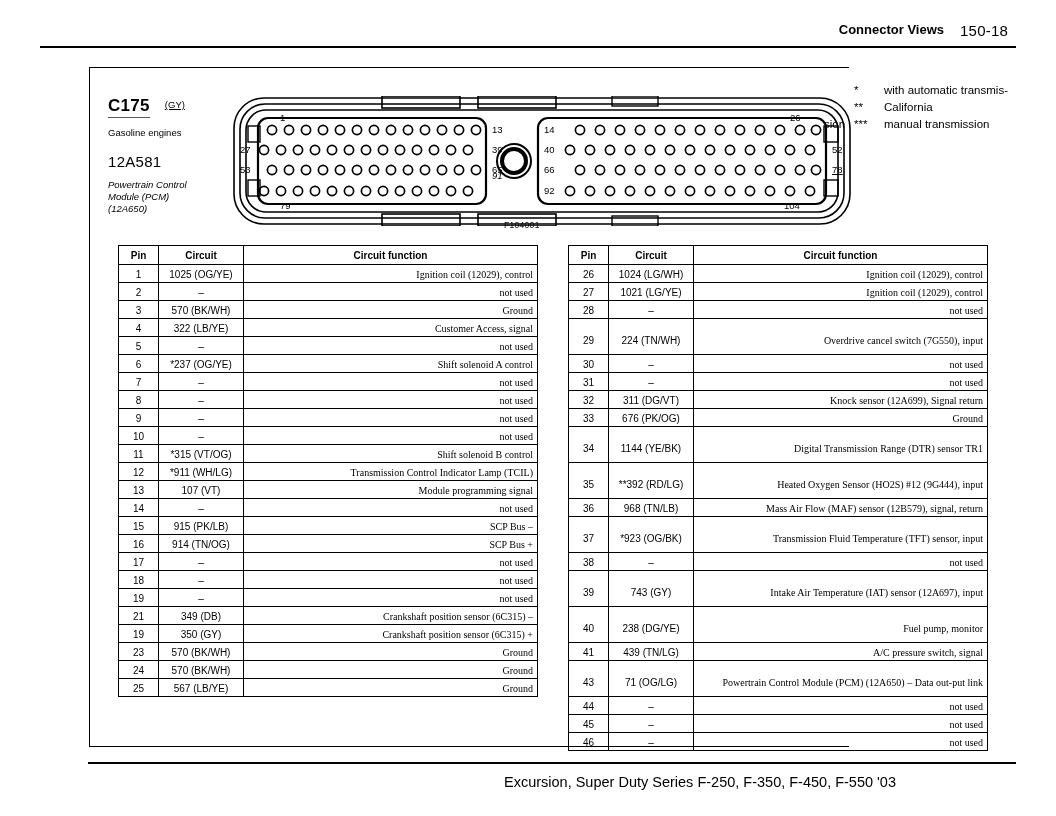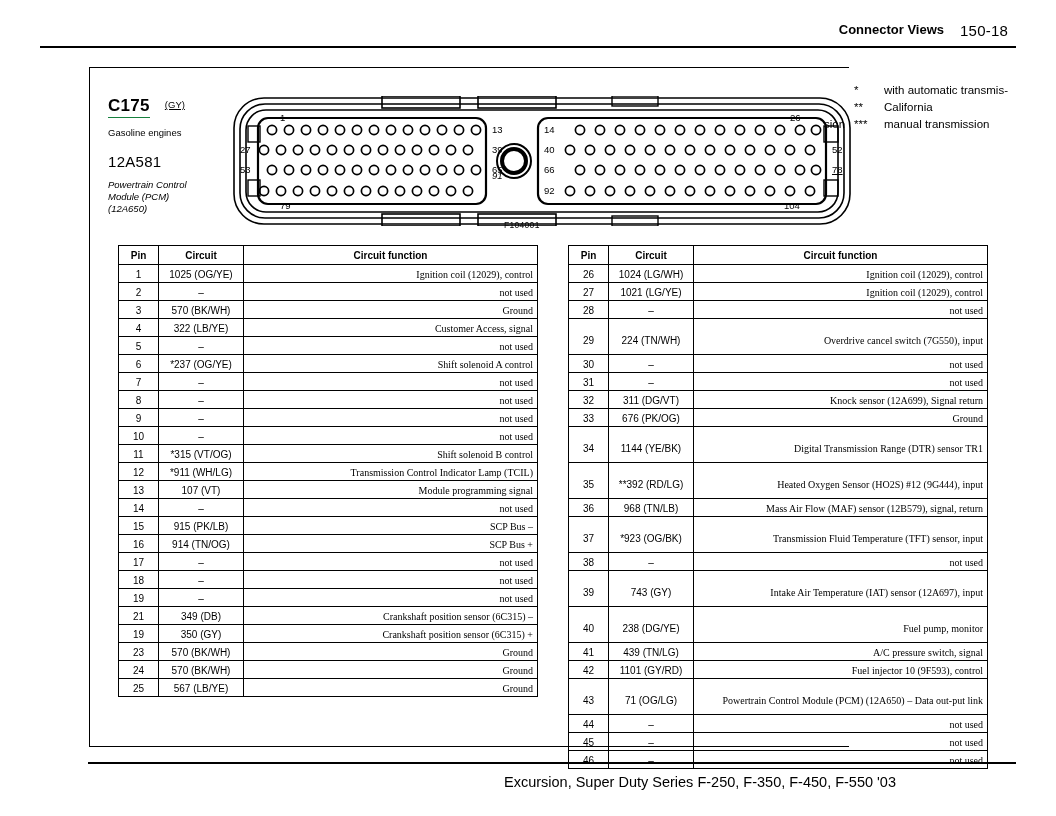--- a/index.html
+++ b/index.html
@@ -508,25 +508,20 @@
       <tr class="r2">
         <td class="c-pin">40</td>
         <td class="c-circuit">238 (DG/YE)</td>
         <td class="c-func">Fuel pump, monitor</td>
       </tr>
       <tr class="r1">
         <td class="c-pin">41</td>
         <td class="c-circuit">439 (TN/LG)</td>
         <td class="c-func">A/C pressure switch, signal</td>
       </tr>
-      <tr class="r1">
-        <td class="c-pin">42</td>
-        <td class="c-circuit">1101 (GY/RD)</td>
-        <td class="c-func">Fuel injector 10 (9F593), control</td>
-      </tr>
       <tr class="r2">
         <td class="c-pin">43</td>
         <td class="c-circuit">71 (OG/LG)</td>
         <td class="c-func">Powertrain Control Module (PCM) (12A650) – Data out-put link</td>
       </tr>
       <tr class="r1">
         <td class="c-pin">44</td>
         <td class="c-circuit">–</td>
         <td class="c-func">not used</td>
       </tr>

